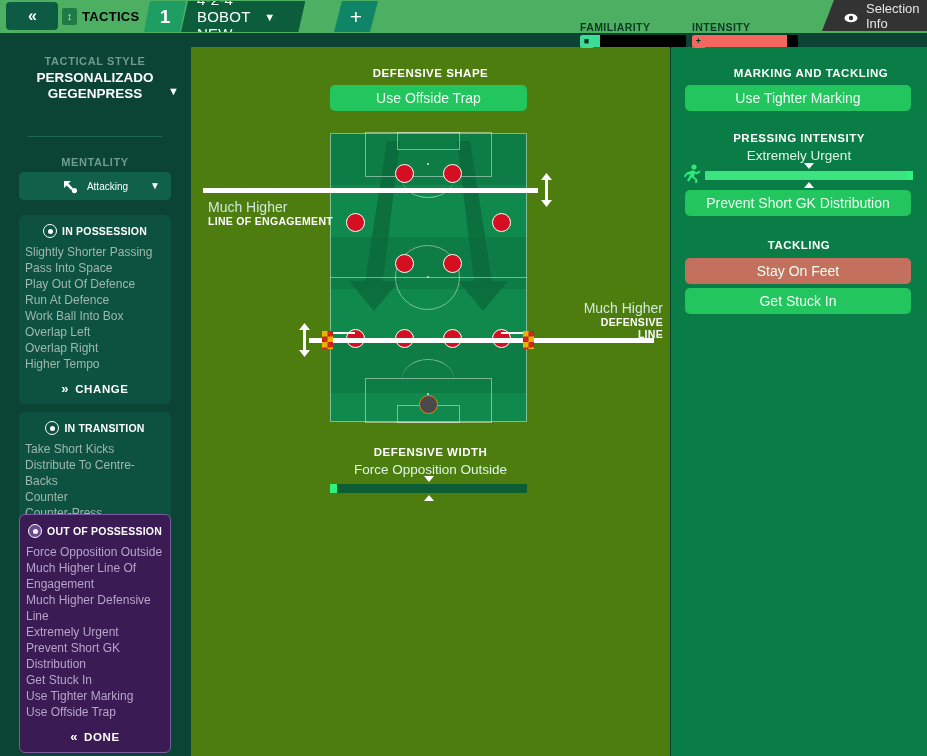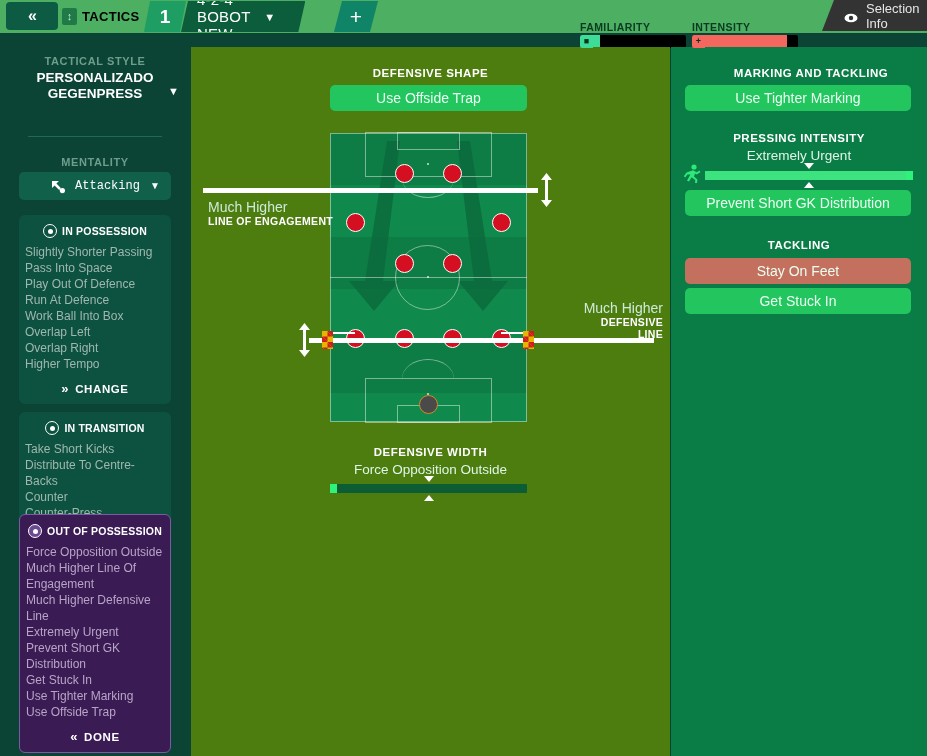--- a/index.html
+++ b/index.html
@@ -94,21 +94,21 @@
     line-height: 16px; margin-top: 3px; padding: 0 16px; text-transform: uppercase;
   }
   .style-chev { position: absolute; right: -8px; top: 30px; color: #ffffff; font-size: 11px; }
   .divider { position: absolute; left: 28px; top: 103px; width: 134px; height: 1px; background: #1d6b53; }
   .mentality-cap { position: absolute; left: 19px; top: 123px; width: 152px; }
   .mentality-box {
     position: absolute; left: 19px; top: 139px; width: 152px; height: 28px;
     background: #11614a; border-radius: 5px;
     display: flex; align-items: center; justify-content: center; gap: 9px;
   }
-  .mentality-txt { color: #ffffff; font-size: 12px; font-family: Liberation Mono, monospace; }
+  .mentality-txt { color: #ffffff; font-size: 10px; }
   .ment-chev { position: absolute; right: 11px; top: 8px; color: #ffffff; font-size: 10px; }
   .arrow-ball { width: 16px; height: 15px; }
 
   .group {
     position: absolute; left: 19px; width: 152px;
     background: #0d5240; border-radius: 6px; padding: 9px 6px 8px 6px;
   }
   .group.oop {
     background: #3b1b53; border: 1px solid #7b5ba0;
   }

